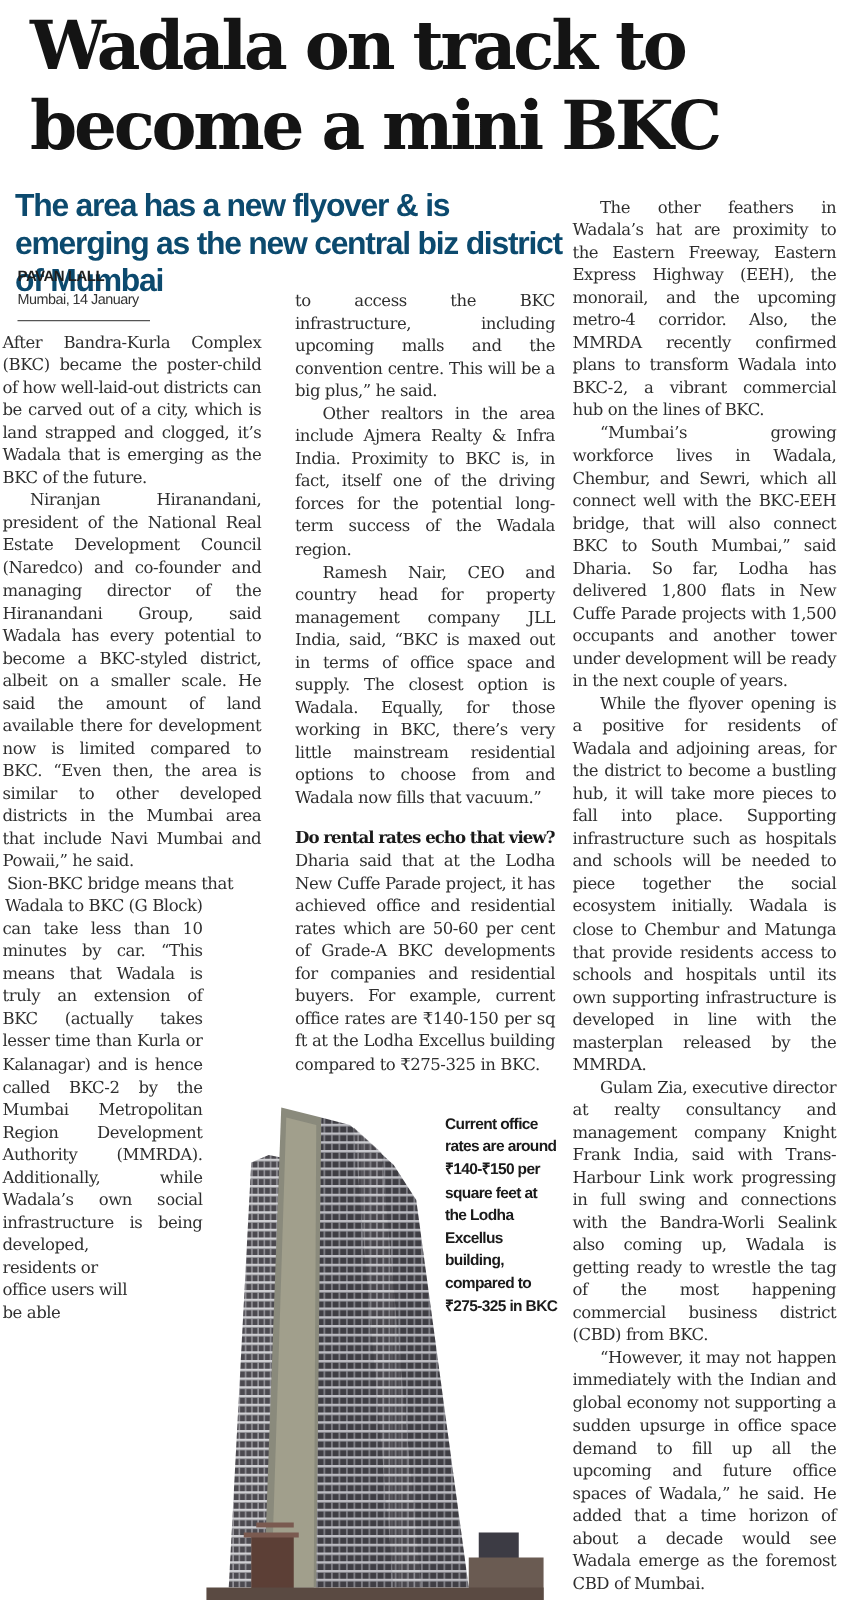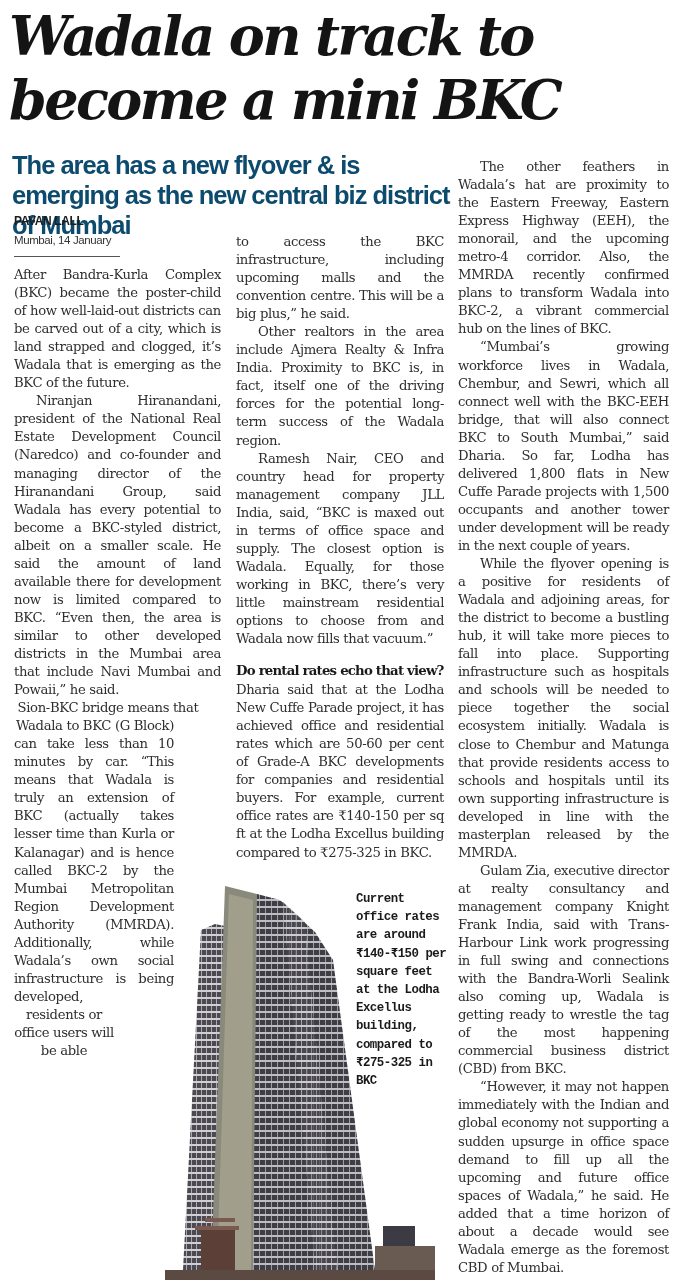--- a/index.html
+++ b/index.html
@@ -1,21 +1,21 @@
 <!DOCTYPE html>
 <html><head>
 <meta charset="utf-8">
 <style>
   * { box-sizing: border-box; margin: 0; padding: 0; }
   html, body { width: 683px; height: 1280px; background: #ffffff; overflow: hidden; }
   body { position: relative; color: #2a2a2a; font-family: "DejaVu Serif", "Liberation Serif", serif; }
 
   .headline {
-    position: absolute; left: 9px; top: 4px; width: 660px;
-    font-family: "DejaVu Serif", serif; font-style: italic; font-weight: bold;
+    position: absolute; left: 24px; top: 4px; width: 660px;
+    font-family: "DejaVu Serif", serif; font-weight: bold;
     font-size: 54px; line-height: 64px; letter-spacing: -2.6px; color: #141414;
   }
   .deck {
     position: absolute; left: 12px; top: 150px; width: 440px;
     font-family: "Liberation Sans", sans-serif; font-size: 25.5px; line-height: 30px;
     letter-spacing: -1px; color: #0c4a6e;
   }
   .byline {
     position: absolute; left: 14px; top: 214px;
     font-family: "Liberation Sans", sans-serif; font-weight: bold; font-size: 12px;
@@ -23,37 +23,37 @@
   }
   .dateline {
     position: absolute; left: 14px; top: 234px;
     font-family: "Liberation Sans", sans-serif; font-size: 11.5px; letter-spacing: -0.4px; color: #333;
   }
   .rule { position: absolute; left: 14px; top: 256px; width: 106px; height: 1px; background: #555; }
 
   .col { position: absolute; font-size: 13.2px; line-height: 18.05px; color: #2e2e2e; letter-spacing: -0.35px; }
   .col p { text-align: justify; text-indent: 22px; }
   .col p.noindent { text-indent: 0; }
-  .col1 { left: 14px; top: 266px; width: 207px; }
+  .col1 { left: 2px; top: 266px; width: 207px; }
   .col2 { left: 236px; top: 233px; width: 208px; }
   .col3 { left: 458px; top: 158px; width: 211px; }
 
   .col1 .narrow { width: 188px; }
   .col1 .narrower { width: 160px; }
   .col1 .narrowest { width: 100px; }
 
   .subhead {
     font-family: "DejaVu Serif", serif; font-weight: bold; font-size: 13.3px; line-height: 18px;
     letter-spacing: -0.8px; color: #1a1a1a; margin-top: 14px; margin-bottom: 1px;
   }
 
   .photo { position: absolute; left: 165px; top: 878px; width: 270px; height: 402px; }
   .caption {
     position: absolute; left: 356px; top: 890px; width: 92px;
-    font-family: Liberation Mono, monospace; font-weight: bold; font-size: 12.4px; line-height: 18.2px;
+    font-family: Liberation Sans, sans-serif; font-weight: bold; font-size: 12.4px; line-height: 18.2px;
     color: #1a1a1a; letter-spacing: -0.5px;
   }
 </style>
 </head>
 <body>
 
 <h1 class="headline">
   <span>Wadala on track to</span><br>
   <span>become a mini BKC</span>
 </h1>
@@ -63,21 +63,21 @@
 <div class="byline">PAVAN LALL</div>
 <div class="dateline">Mumbai, 14 January</div>
 <div class="rule"></div>
 
 <div class="col col1">
   <p class="noindent">After Bandra-Kurla Complex (BKC) became the poster-child of how well-laid-out districts can be carved out of a city, which is land strapped and clogged, it’s Wadala that is emerging as the BKC of the future.</p>
   <p>Niranjan Hiranandani, president of the National Real Estate Development Council (Naredco) and co-founder and managing director of the Hiranandani Group, said Wadala has every potential to become a BKC-styled district, albeit on a smaller scale. He said the amount of land available there for development now is limited compared to BKC. “Even then, the area is similar to other developed districts in the Mumbai area that include Navi Mumbai and Powaii,” he said.</p>
   <p class="noindent narrow" style="text-align:center">Sion-BKC bridge means that</p>
   <p class="noindent narrower" style="text-align:right">Wadala to BKC (G Block)</p>
   <p class="noindent narrower">can take less than 10 minutes by car. “This means that Wadala is truly an extension of BKC (actually takes lesser time than Kurla or Kalanagar) and is hence called BKC-2 by the Mumbai Metropolitan Region Development Authority (MMRDA). Additionally, while Wadala’s own social infrastructure is being developed,</p>
-  <p class="noindent narrowest" style="text-align:center">residents or office users will be able</p>
+  <p class="noindent narrowest" style="text-align:left">residents or office users will be able</p>
 </div>
 
 <div class="col col2">
   <p class="noindent">to access the BKC infrastructure, including upcoming malls and the convention centre. This will be a big plus,” he said.</p>
   <p>Other realtors in the area include Ajmera Realty &amp; Infra India. Proximity to BKC is, in fact, itself one of the driving forces for the potential long-term success of the Wadala region.</p>
   <p>Ramesh Nair, CEO and country head for property management company JLL India, said, “BKC is maxed out in terms of office space and supply. The closest option is Wadala. Equally, for those working in BKC, there’s very little mainstream residential options to choose from and Wadala now fills that vacuum.”</p>
   <h3 class="subhead">Do rental rates echo that view?</h3>
   <p class="noindent">Dharia said that at the Lodha New Cuffe Parade project, it has achieved office and residential rates which are 50-60 per cent of Grade-A BKC developments for companies and residential buyers. For example, current office rates are ₹140-150 per sq ft at the Lodha Excellus building compared to ₹275-325 in BKC.</p>
 </div>
 

